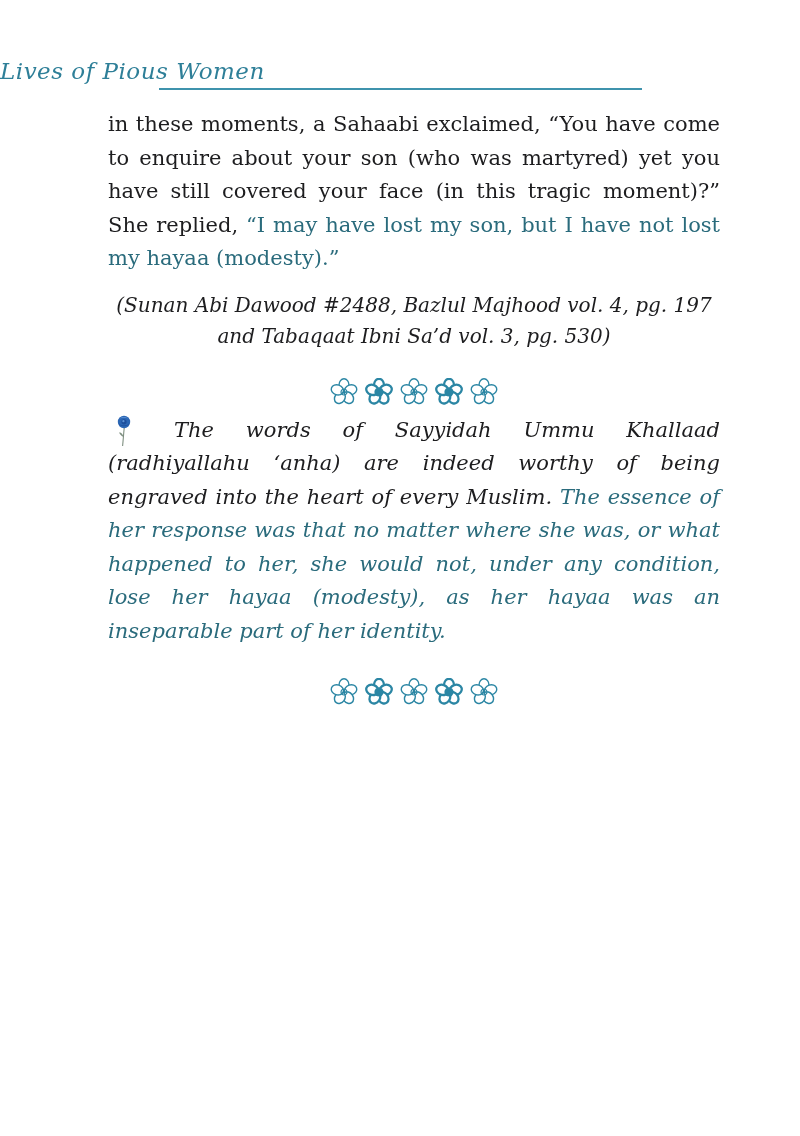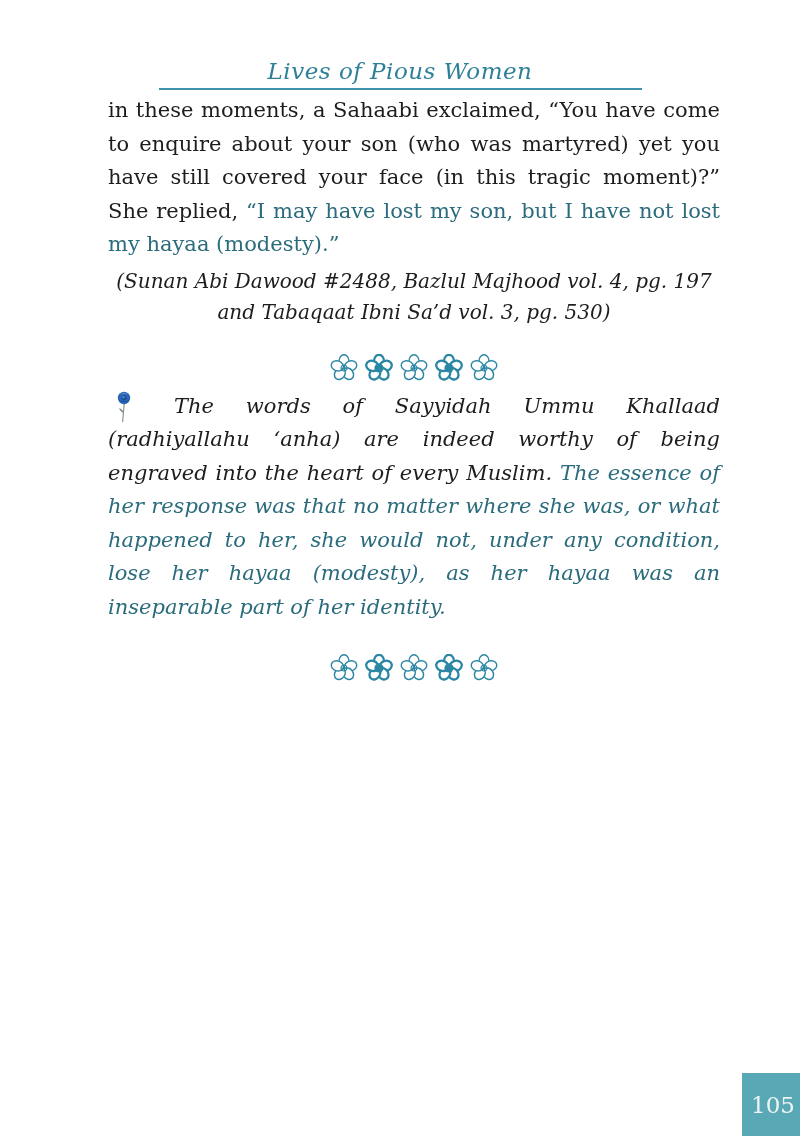--- a/index.html
+++ b/index.html
@@ -15,21 +15,20 @@
   .page{
     position:relative;
     width:800px;height:1136px;
     background:#ffffff;
     font-family:"DejaVu Serif","Liberation Serif",serif;
     color:var(--ink);
     overflow:hidden;
   }
   .content{padding:0 80px 0 108px;}
   .header{
-    text-align:center;
     margin-top:58px;
   }
   .header-title{
     display:inline-block;
     font-style:italic;
     font-size:23px;
     color:var(--teal-header);
     letter-spacing:0.5px;
   }
   .header-rule{
@@ -39,25 +38,25 @@
     margin:4px auto 0 auto;
     border:none;
   }
   .para{
     font-size:21px;
     line-height:33.5px;
     text-align:justify;
     text-justify:inter-word;
     margin:0;
   }
-  .para-1{margin-top:4px;}
+  .para-1{margin-top:18px;}
   .seg-dark{color:var(--ink);}
   .seg-teal{color:var(--teal-text);}
   .citation{
-    margin-top:4px;
+    margin-top:14px;
     text-align:center;
     font-style:italic;
     font-size:20px;
     line-height:31px;
     color:var(--ink);
   }
   .ornament-row{
     margin-top:24px;
     text-align:center;
     display:flex;
@@ -216,17 +215,14 @@
           <ellipse cx="0" cy="-7" rx="5" ry="6.2" transform="rotate(144)" fill="#fff" stroke="#2b86a4" stroke-width="1.4"></ellipse>
           <ellipse cx="0" cy="-7" rx="5" ry="6.2" transform="rotate(216)" fill="#fff" stroke="#2b86a4" stroke-width="1.4"></ellipse>
           <ellipse cx="0" cy="-7" rx="5" ry="6.2" transform="rotate(288)" fill="#fff" stroke="#2b86a4" stroke-width="1.4"></ellipse>
           <circle cx="0" cy="0" r="3" fill="none" stroke="#2b86a4" stroke-width="1.2"></circle>
           <circle cx="0" cy="0" r="1" fill="#2b86a4"></circle>
         </svg>
       </div>
 
   </div>
 
-  <div class="page-number-block">
-    <span class="page-number">105</span>
-  </div>
 
 </div>
 
 </body></html>

